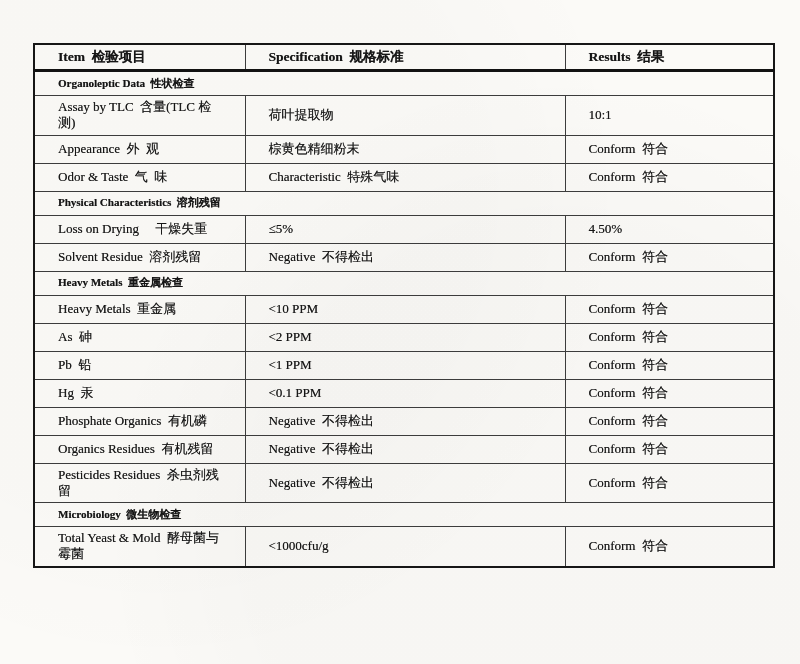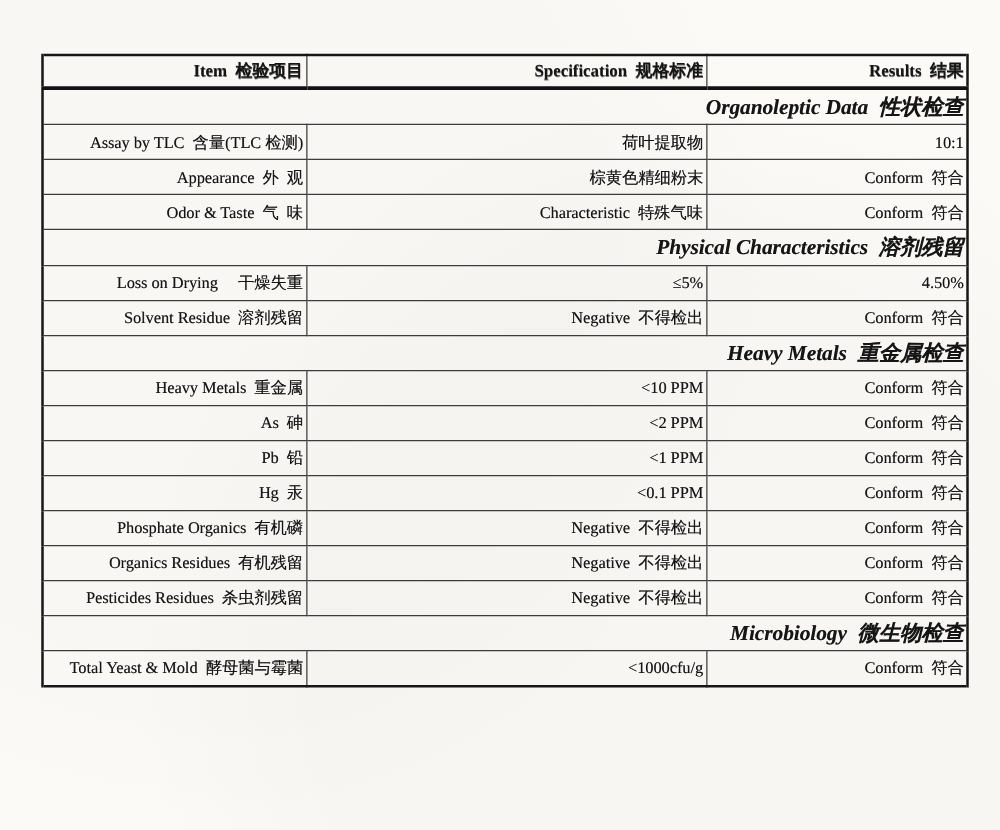--- a/index.html
+++ b/index.html
@@ -26,42 +26,41 @@
     position: absolute;
     left: 33px;
     top: 43px;
     width: 740px;
     border-collapse: collapse;
     table-layout: fixed;
     border: 2px solid #161616;
   }
   .coa th, .coa td {
     border: 1px solid #3c3c3c;
-    padding: 3px 2px;
+    padding: 3px 23px;
     font-size: 13px;
     line-height: 1.25;
     vertical-align: middle;
-    text-align: right;
+    text-align: left;
     white-space: pre-wrap;
     overflow: hidden;
     text-shadow: 0.2px 0.2px 0.35px rgba(10,10,10,0.55);
   }
   .coa thead th {
     font-weight: bold;
     font-size: 13.5px;
     height: 18px;
     border-bottom: 3px solid #121212;
   }
   .coa tr.section-row td {
     font-weight: bold;
-    font-size: 17px;
+    font-size: 11px;
     height: 17px;
     border-left: 2px solid #161616;
     border-right: 2px solid #161616;
-    font-style: italic;
   }
   .coa tr.data-row td {
     height: 21px;
   }
   .coa tr.data-row td:first-child,
   .coa thead th:first-child {
     border-left: 2px solid #161616;
   }
   .coa tr.data-row td:last-child,
   .coa thead th:last-child {

